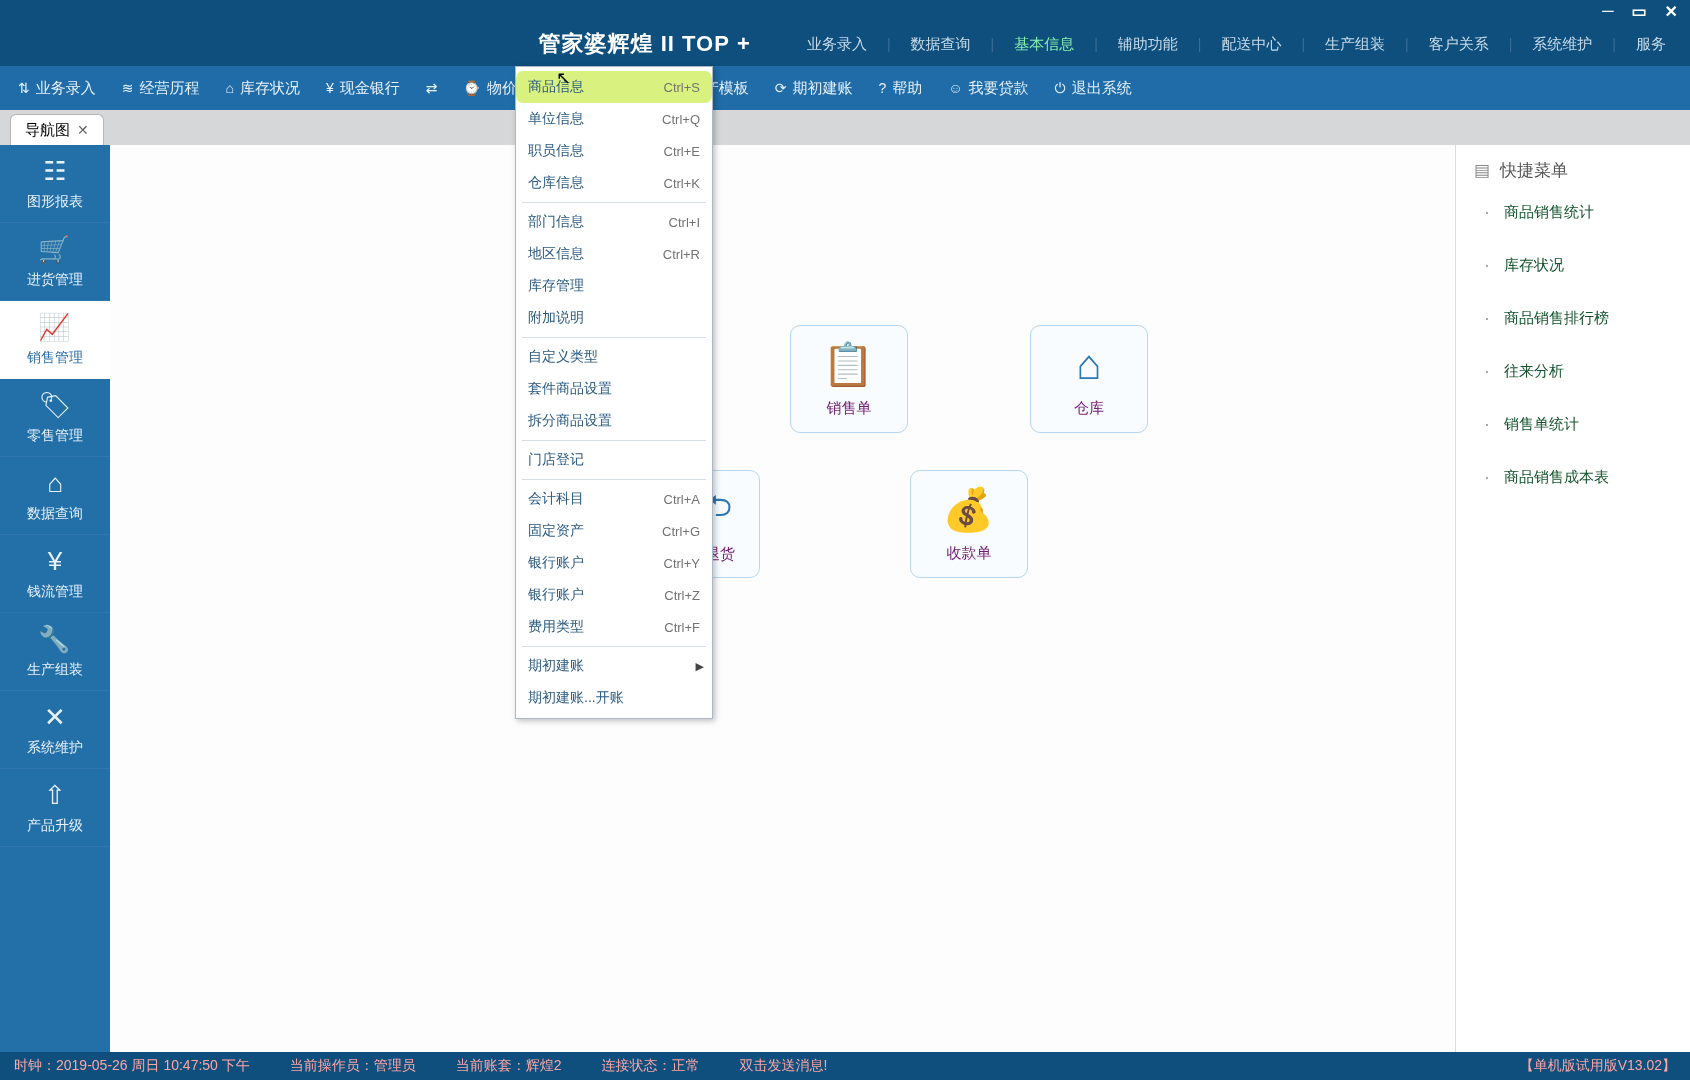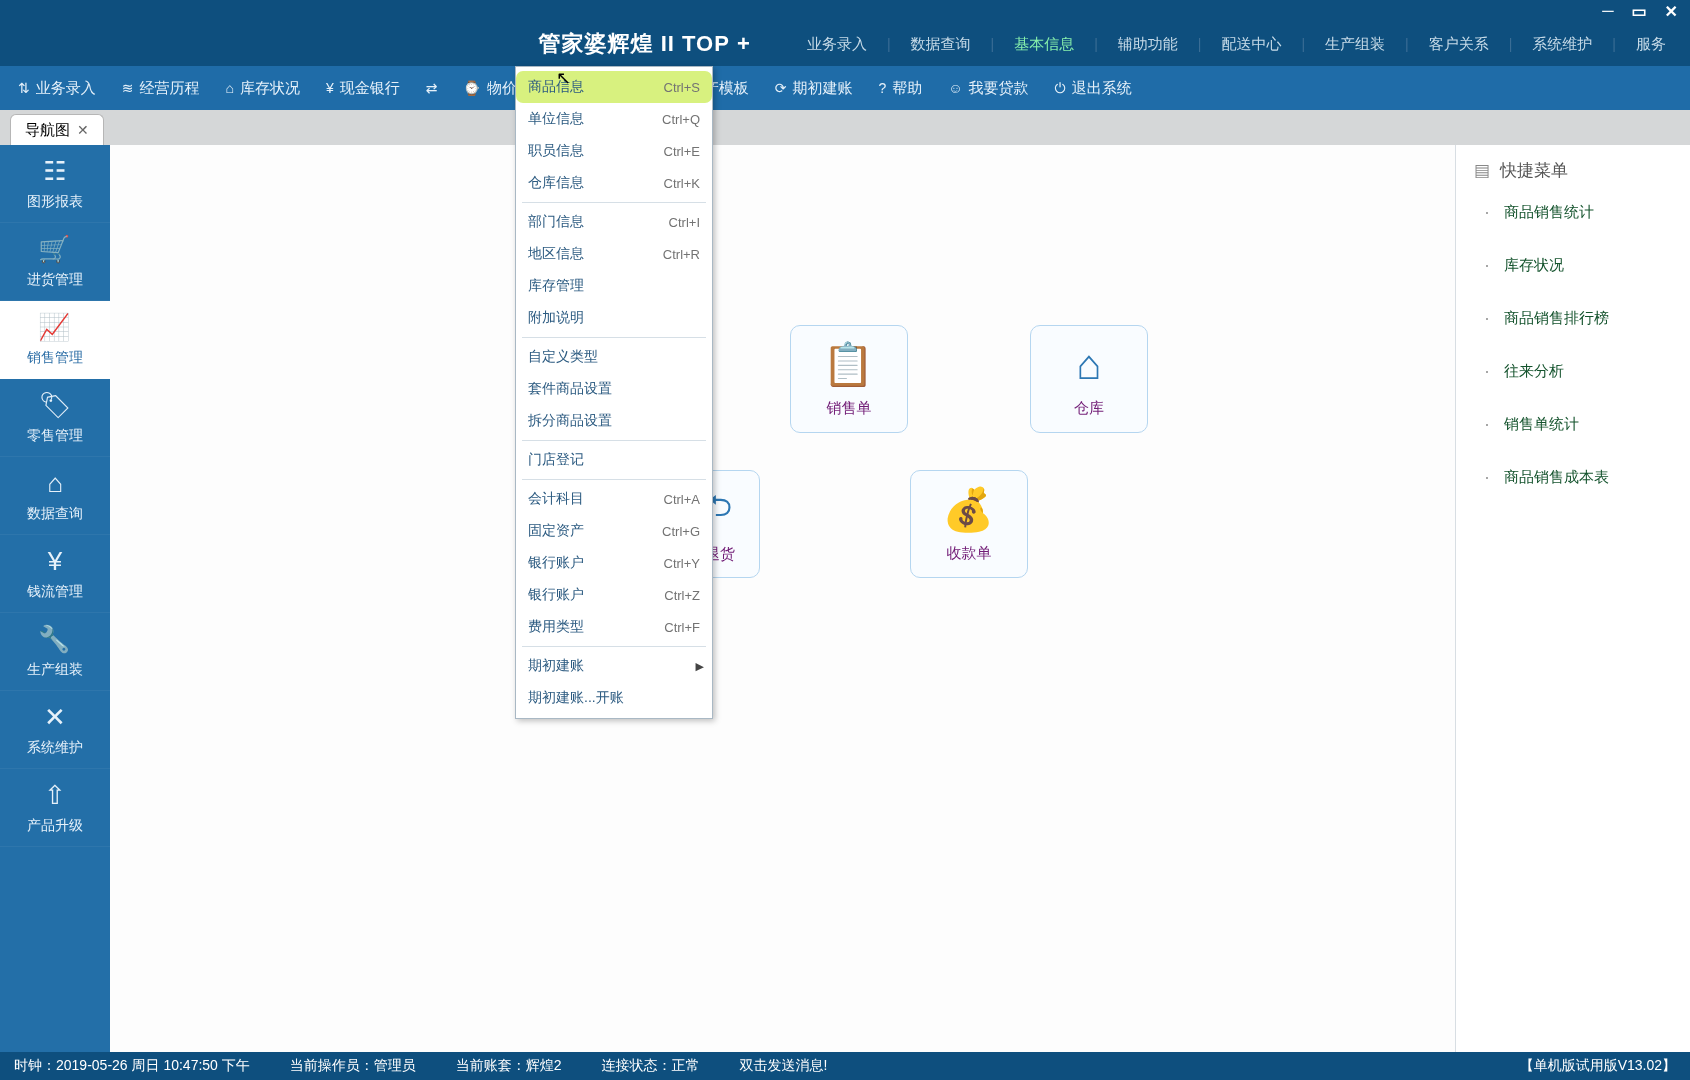--- a/index.html
+++ b/index.html
@@ -53,21 +53,21 @@
 .cursor { position: absolute; left: 556px; top: 67px; z-index: 200; font-size: 18px; pointer-events: none; }
 
 
 .quickpanel { width: 235px; border-left: 1px solid #d8dee3; background: #fff; padding: 14px 18px; }
 .qp-header { display: flex; align-items: center; gap: 10px; font-size: 17px; color: #555; margin-bottom: 20px; }
 .qp-header .q-icon { color: #888; font-size: 17px; }
 .qp-item { display: flex; align-items: center; font-size: 15px; color: #14532d; margin: 0 0 32px 10px; cursor: pointer; }
 .qp-item::before { content: "·"; color: #999; margin-right: 14px; font-size: 18px; }
 
 
-.statusbar { height: 28px; background: #0e4f7e; color: #ffffff; font-size: 14px; display: flex; align-items: center; padding: 0 14px; gap: 40px; }
+.statusbar { height: 28px; background: #0e4f7e; color: #fca5a5; font-size: 14px; display: flex; align-items: center; padding: 0 14px; gap: 40px; }
 .statusbar .sb-right { margin-left: auto; }
 </style>
 </head>
 <body>
 
 <div class="titlebar">
   <span class="win-btn">─</span>
   <span class="win-btn">▭</span>
   <span class="win-btn">✕</span>
 </div>

